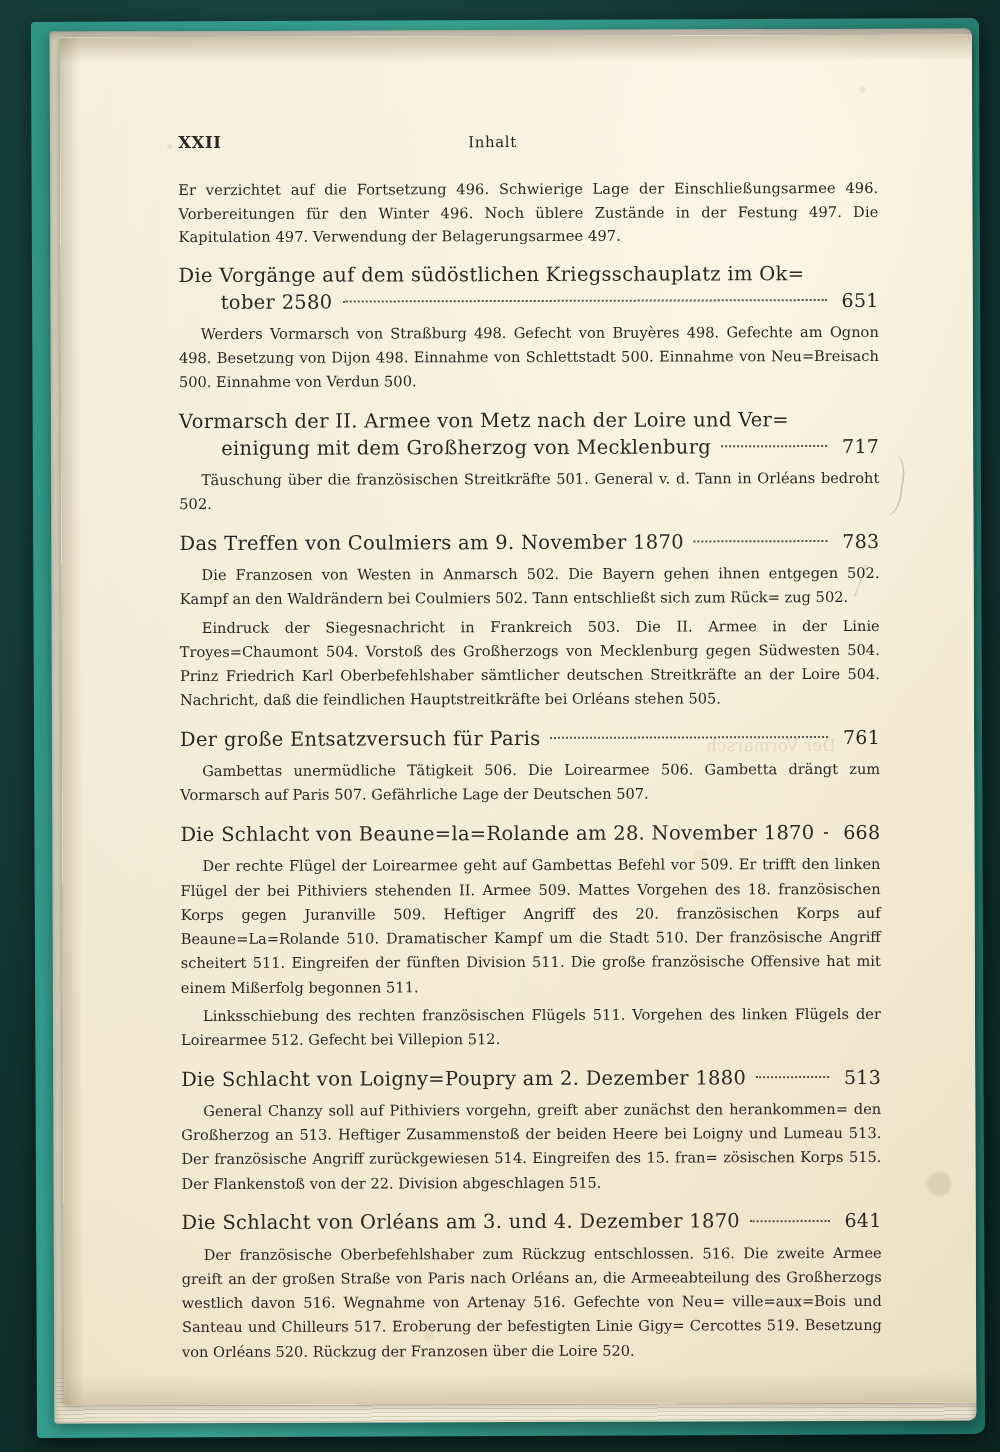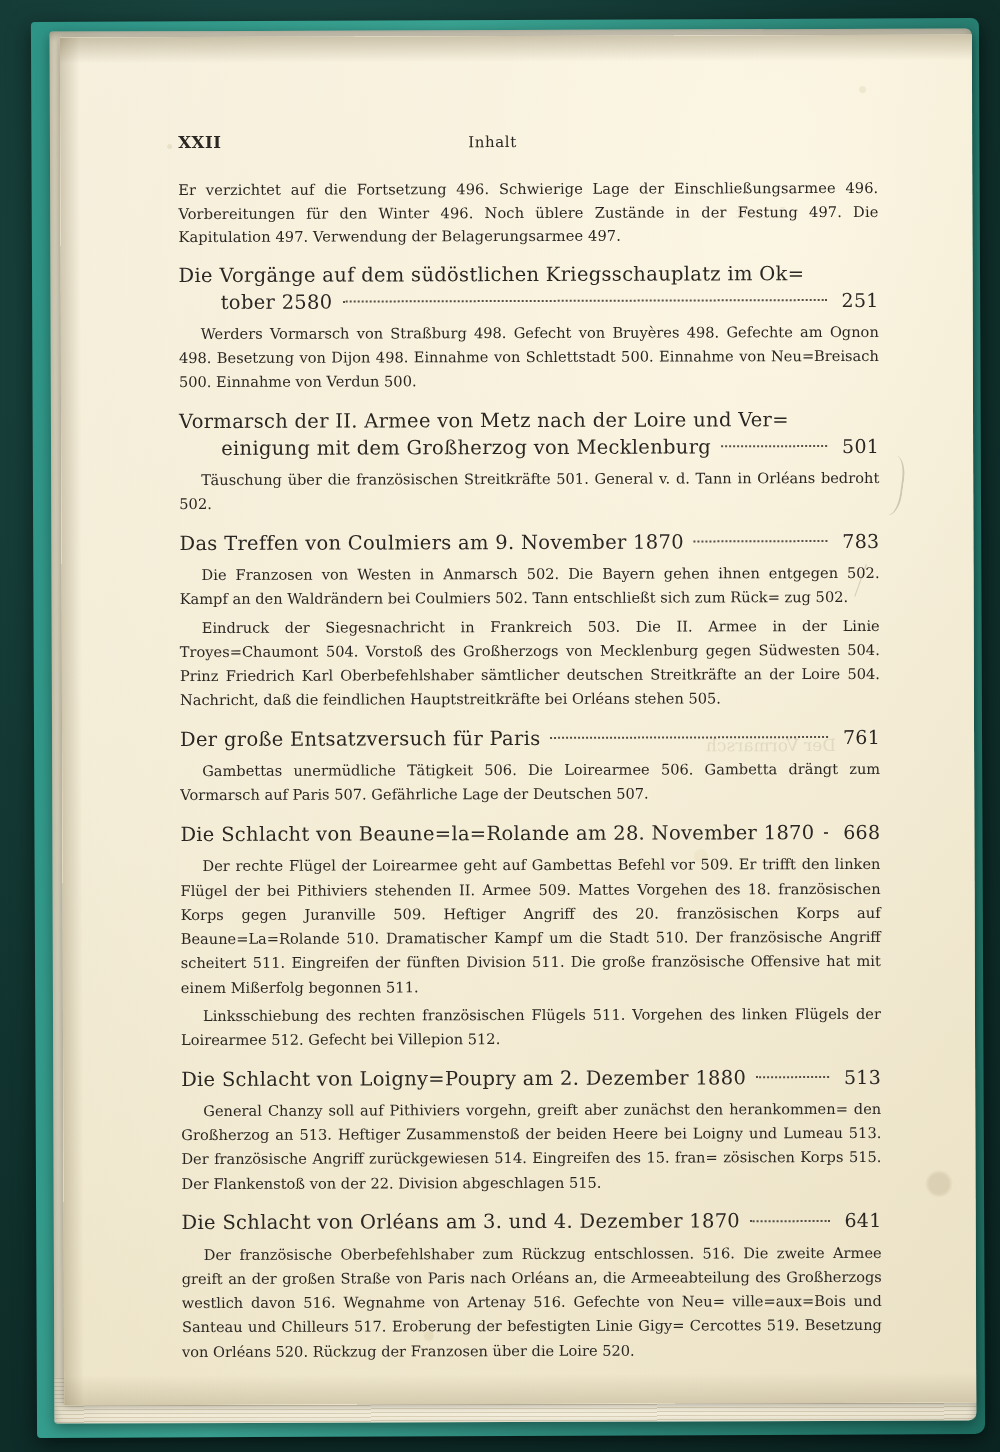--- a/index.html
+++ b/index.html
@@ -266,35 +266,35 @@
 
       <p class="blurb">Er verzichtet auf die Fortsetzung 496.  Schwierige Lage der Einschließungsarmee 496. Vorbereitungen für den Winter 496.  Noch üblere Zustände in der Festung 497.  Die Kapitulation 497.  Verwendung der Belagerungsarmee 497.</p>
 
       <div class="entry">
         <div class="line nodots">
           <span class="ttl">Die Vorgänge auf dem südöstlichen Kriegsschauplatz im Ok=</span>
         </div>
         <div class="line second">
           <span class="ttl">tober 2580</span>
           <span class="leader"></span>
-          <span class="pg">251</span>
+          <span class="pg">651</span>
         </div>
         <div class="sub">
           <p>Werders Vormarsch von Straßburg 498.  Gefecht von Bruyères 498.  Gefechte am Ognon 498.  Besetzung von Dijon 498.  Einnahme von Schlettstadt 500.  Einnahme von Neu=Breisach 500.  Einnahme von Verdun 500.</p>
         </div>
       </div>
 
       <div class="entry">
         <div class="line nodots">
           <span class="ttl">Vormarsch der II. Armee von Metz nach der Loire und Ver=</span>
         </div>
         <div class="line second">
           <span class="ttl">einigung mit dem Großherzog von Mecklenburg</span>
           <span class="leader"></span>
-          <span class="pg">501</span>
+          <span class="pg">717</span>
         </div>
         <div class="sub">
           <p>Täuschung über die französischen Streitkräfte 501.  General v. d. Tann in Orléans bedroht 502.</p>
         </div>
       </div>
 
       <div class="entry">
         <div class="line">
           <span class="ttl">Das Treffen von Coulmiers am 9. November 1870</span>
           <span class="leader"></span>

